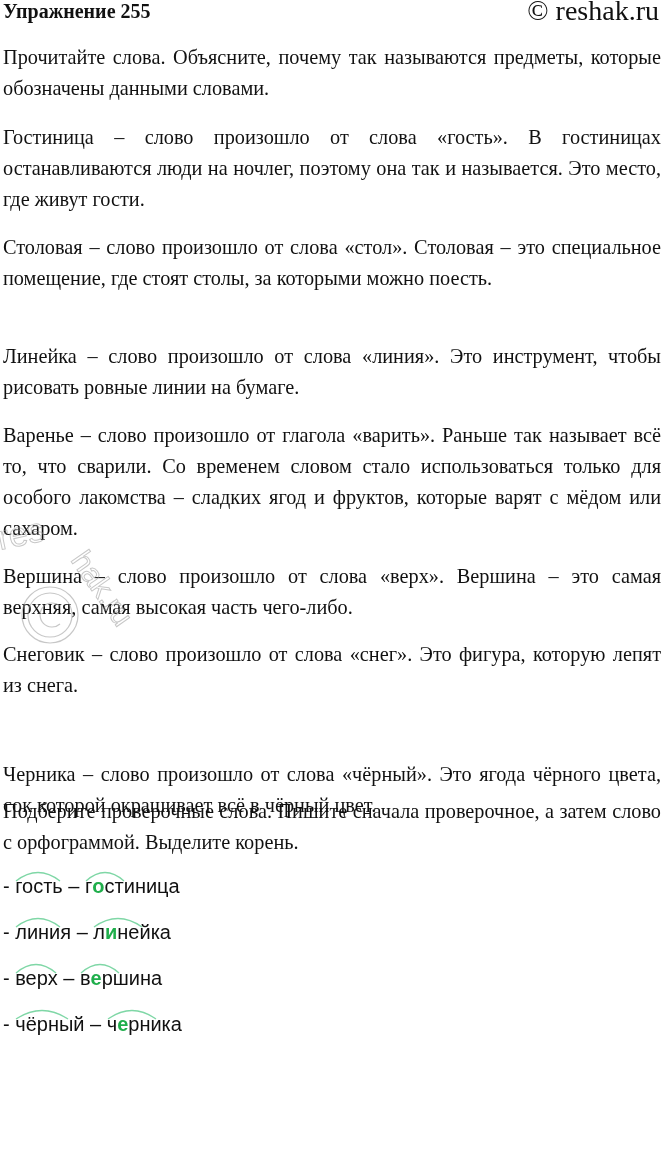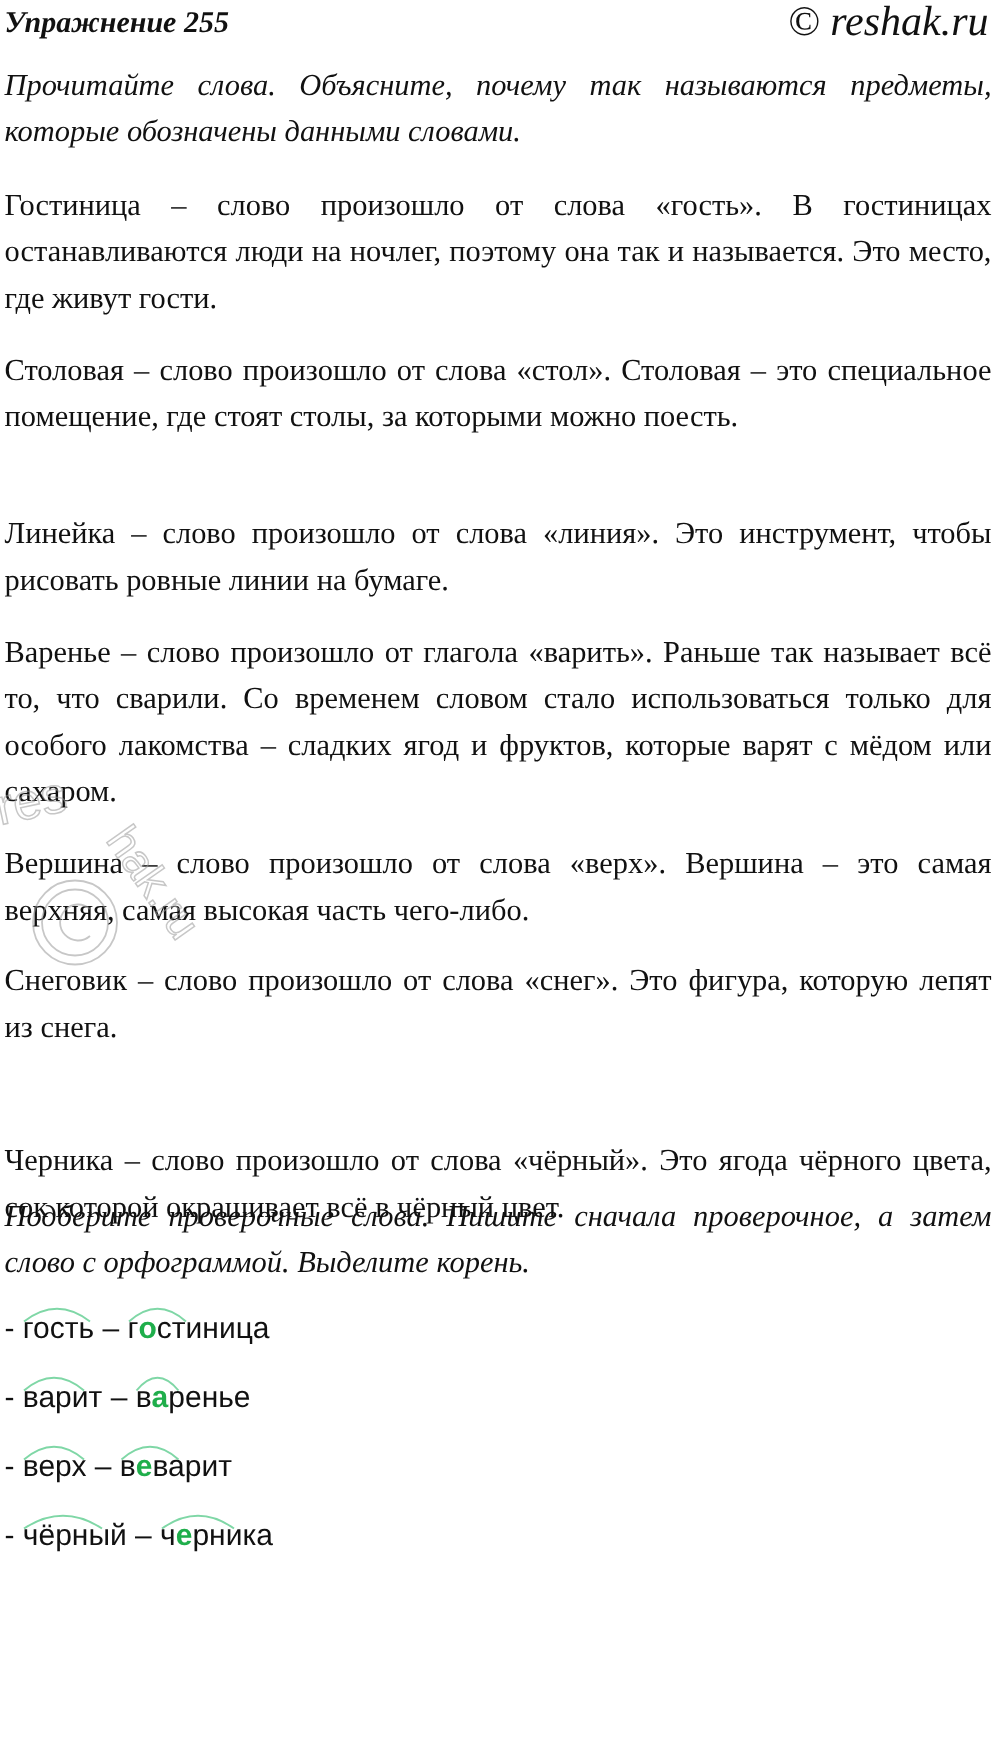--- a/index.html
+++ b/index.html
@@ -3,29 +3,29 @@
 <meta charset="utf-8">
 <style>
   html, body { margin: 0; padding: 0; background: #ffffff; }
   body {
     width: 663px; height: 1174px; position: relative; overflow: hidden;
     font-family: "Liberation Serif", "DejaVu Serif", serif;
     color: #111111;
   }
   .header {
     position: absolute; left: 3px; right: 4px; top: 0;
-    height: 26px; display: flex; justify-content: space-between; align-items: flex-end; font-style: italic;
+    height: 26px; display: flex; justify-content: space-between; align-items: flex-start;
   }
   .title { font-weight: bold; font-size: 20px; line-height: 22px; }
   .copyright { font-size: 28px; line-height: 22px; }
   .para {
     position: absolute; left: 3px; width: 658px;
     font-size: 20.3px; line-height: 31px; text-align: justify; margin: 0;
   }
-  .para.italic { font-style: italic; }
+  .para.italic { }
   .list { position: absolute; left: 3px; top: 864px; width: 400px; }
   .item {
     position: relative; height: 46px; font-family: "Liberation Sans", "DejaVu Sans", sans-serif;
     font-size: 20px; line-height: 44px; white-space: nowrap;
   }
   .word { position: relative; display: inline-block; }
   .arc {
     position: absolute; left: 0; top: 6px; height: 12px;
   }
   .arc svg { display: block; overflow: visible; }
@@ -68,38 +68,38 @@
 <div class="list">
   <div class="item" id="p0"><span>- </span><span class="word"><span class="arc">
           <svg width="46" height="12">
             <path d="M1 11 Q 23 -6 45 11" fill="none" stroke="#7fd7a6" stroke-width="1.3"></path>
           </svg>
         </span><span>гость</span></span><span> – </span><span class="word"><span class="arc">
           <svg width="40" height="12">
             <path d="M1 11 Q 20 -6 39 11" fill="none" stroke="#7fd7a6" stroke-width="1.3"></path>
           </svg>
         </span><span>г</span><span class="hl" style="color:#1fae4b">о</span><span>стиница</span></span></div>
-  <div class="item" id="p3"><span>- </span><span class="word"><span class="arc">
-          <svg width="42" height="12">
-            <path d="M1 11 Q 21 -6 41 11" fill="none" stroke="#7fd7a6" stroke-width="1.3"></path>
+  <div class="item" id="p2"><span>- </span><span class="word"><span class="arc">
+          <svg width="46" height="12">
+            <path d="M1 11 Q 23 -6 45 11" fill="none" stroke="#7fd7a6" stroke-width="1.3"></path>
           </svg>
-        </span><span>варит</span></span><span> – </span><span class="word"><span class="arc">
-          <svg width="30" height="12">
-            <path d="M1 11 Q 15 -6 29 11" fill="none" stroke="#7fd7a6" stroke-width="1.3"></path>
+        </span><span>линия</span></span><span> – </span><span class="word"><span class="arc">
+          <svg width="50" height="12">
+            <path d="M1 11 Q 25 -6 49 11" fill="none" stroke="#7fd7a6" stroke-width="1.3"></path>
           </svg>
-        </span><span>в</span><span class="hl" style="color:#1fae4b">а</span><span>ренье</span></span></div>
+        </span><span>л</span><span class="hl" style="color:#1fae4b">и</span><span>нейка</span></span></div>
   <div class="item" id="p4"><span>- </span><span class="word"><span class="arc">
           <svg width="42" height="12">
             <path d="M1 11 Q 21 -6 41 11" fill="none" stroke="#7fd7a6" stroke-width="1.3"></path>
           </svg>
         </span><span>верх</span></span><span> – </span><span class="word"><span class="arc">
           <svg width="40" height="12">
             <path d="M1 11 Q 20 -6 39 11" fill="none" stroke="#7fd7a6" stroke-width="1.3"></path>
           </svg>
-        </span><span>в</span><span class="hl" style="color:#1fae4b">е</span><span>варит</span></span></div>
+        </span><span>в</span><span class="hl" style="color:#1fae4b">е</span><span>ршина</span></span></div>
   <div class="item" id="p6"><span>- </span><span class="word"><span class="arc">
           <svg width="54" height="12">
             <path d="M1 11 Q 27 -6 53 11" fill="none" stroke="#7fd7a6" stroke-width="1.3"></path>
           </svg>
         </span><span>чёрный</span></span><span> – </span><span class="word"><span class="arc">
           <svg width="50" height="12">
             <path d="M1 11 Q 25 -6 49 11" fill="none" stroke="#7fd7a6" stroke-width="1.3"></path>
           </svg>
         </span><span>ч</span><span class="hl" style="color:#1fae4b">е</span><span>рника</span></span></div>
 </div>

